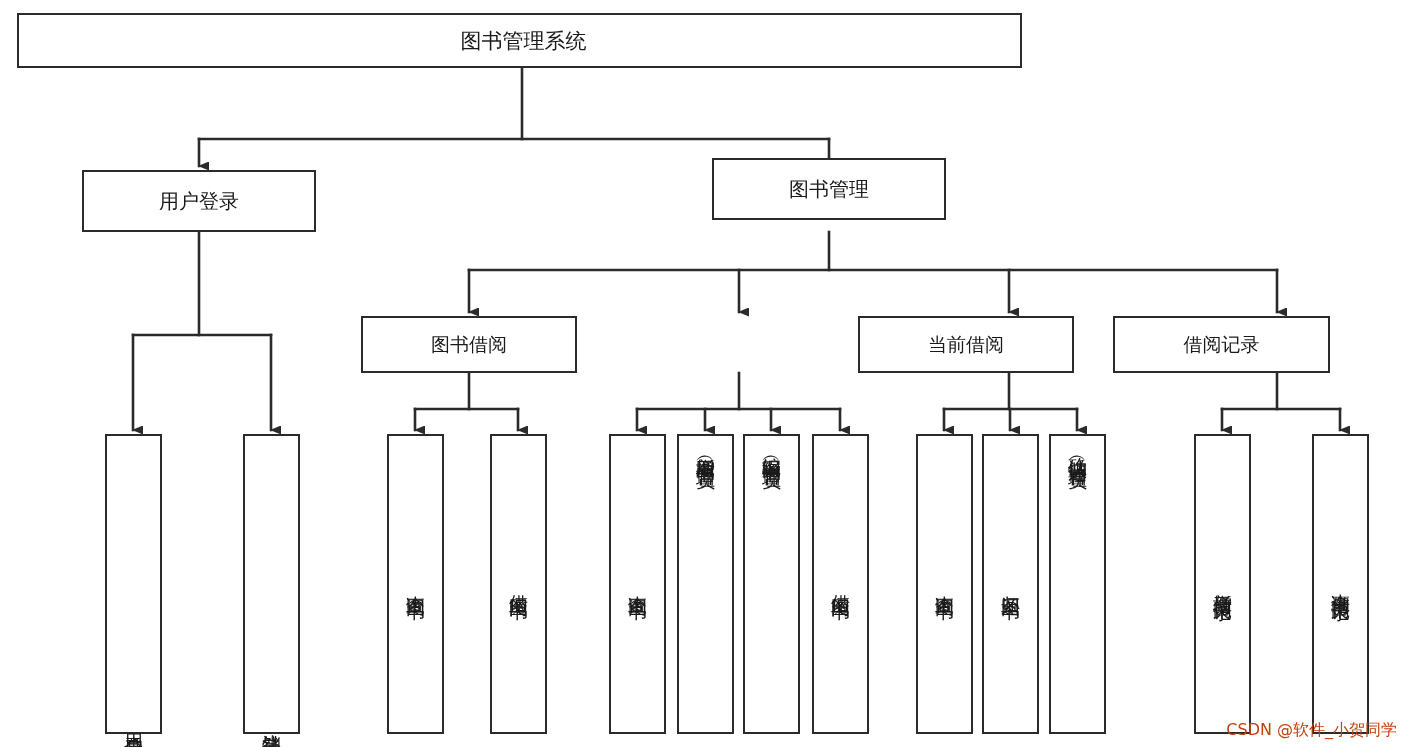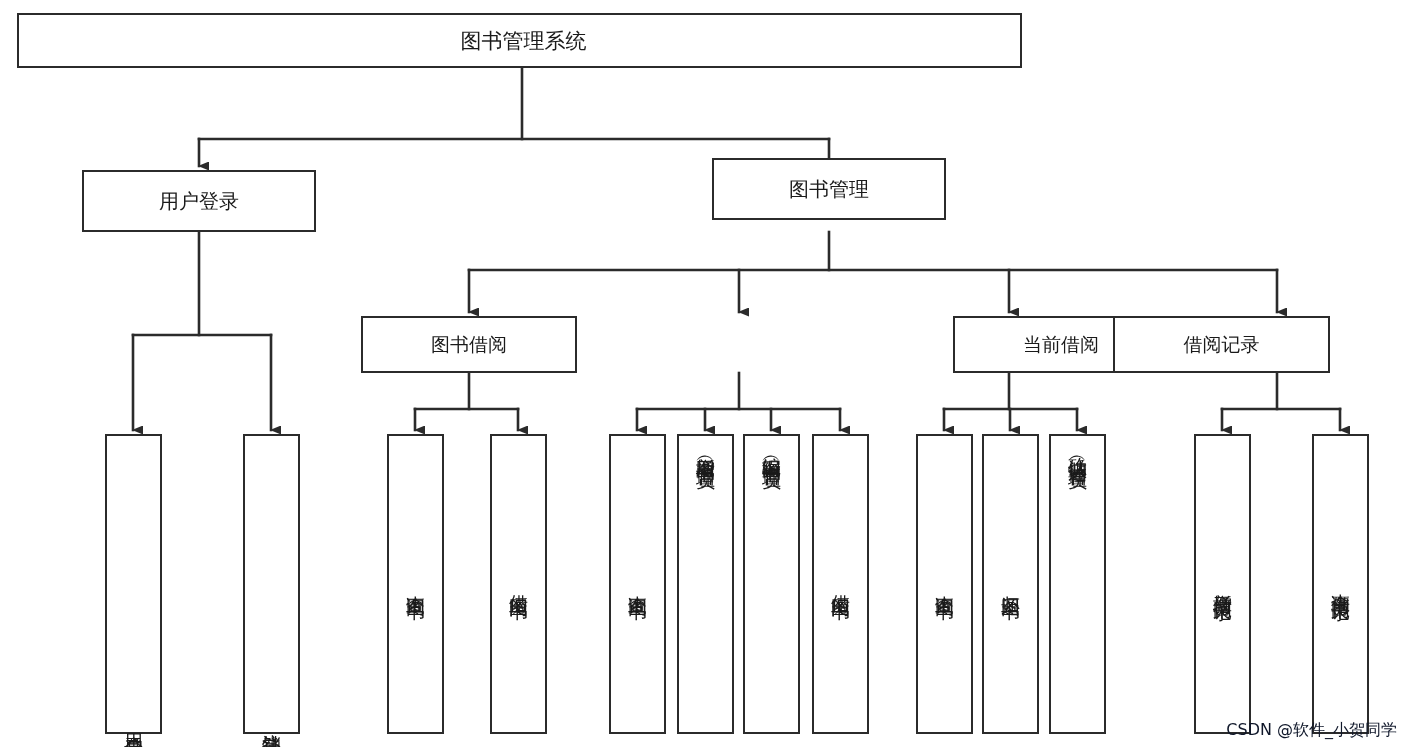--- a/index.html
+++ b/index.html
@@ -58,21 +58,21 @@
     justify-content: flex-start;
   }
   .node.leaf.align-bottom {
     justify-content: flex-end;
   }
   .watermark {
     position: absolute;
     right: 8px;
     bottom: 6px;
     font-size: 16px;
-    color: #0f172a;
+    color: #c2410c;
     white-space: nowrap;
     z-index: 3;
   }
 </style>
 </head>
 <body>
 
 <div id="canvas">
 
   <svg id="edges" viewBox="0 0 1405 747" xmlns="http://www.w3.org/2000/svg">
@@ -135,21 +135,21 @@
 
   <div class="node level1" style="left:712px; top:158px; width:234px; height:62px;">
     <span>图书管理</span>
   </div>
 
   <div class="node level2" style="left:361px; top:316px; width:216px; height:57px;">
     <span>图书借阅</span>
   </div>
 
 
-  <div class="node level2" style="left:953px; top:316px; width:216px; height:57px;">
+  <div class="node level2" style="left:858px; top:316px; width:216px; height:57px;">
     <span>当前借阅</span>
   </div>
 
   <div class="node level2" style="left:1113px; top:316px; width:217px; height:57px;">
     <span>借阅记录</span>
   </div>
 
   <div class="node leaf align-bottom" style="left:105px; top:434px; width:57px; height:300px;">
     <span>用户登录</span>
   </div>

